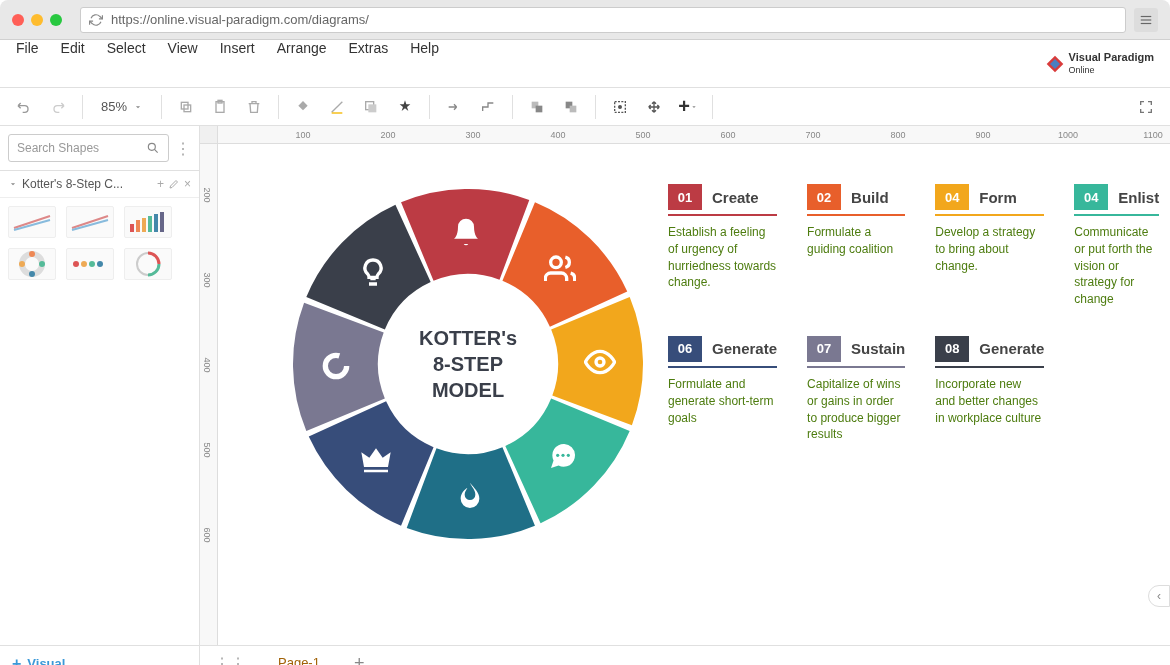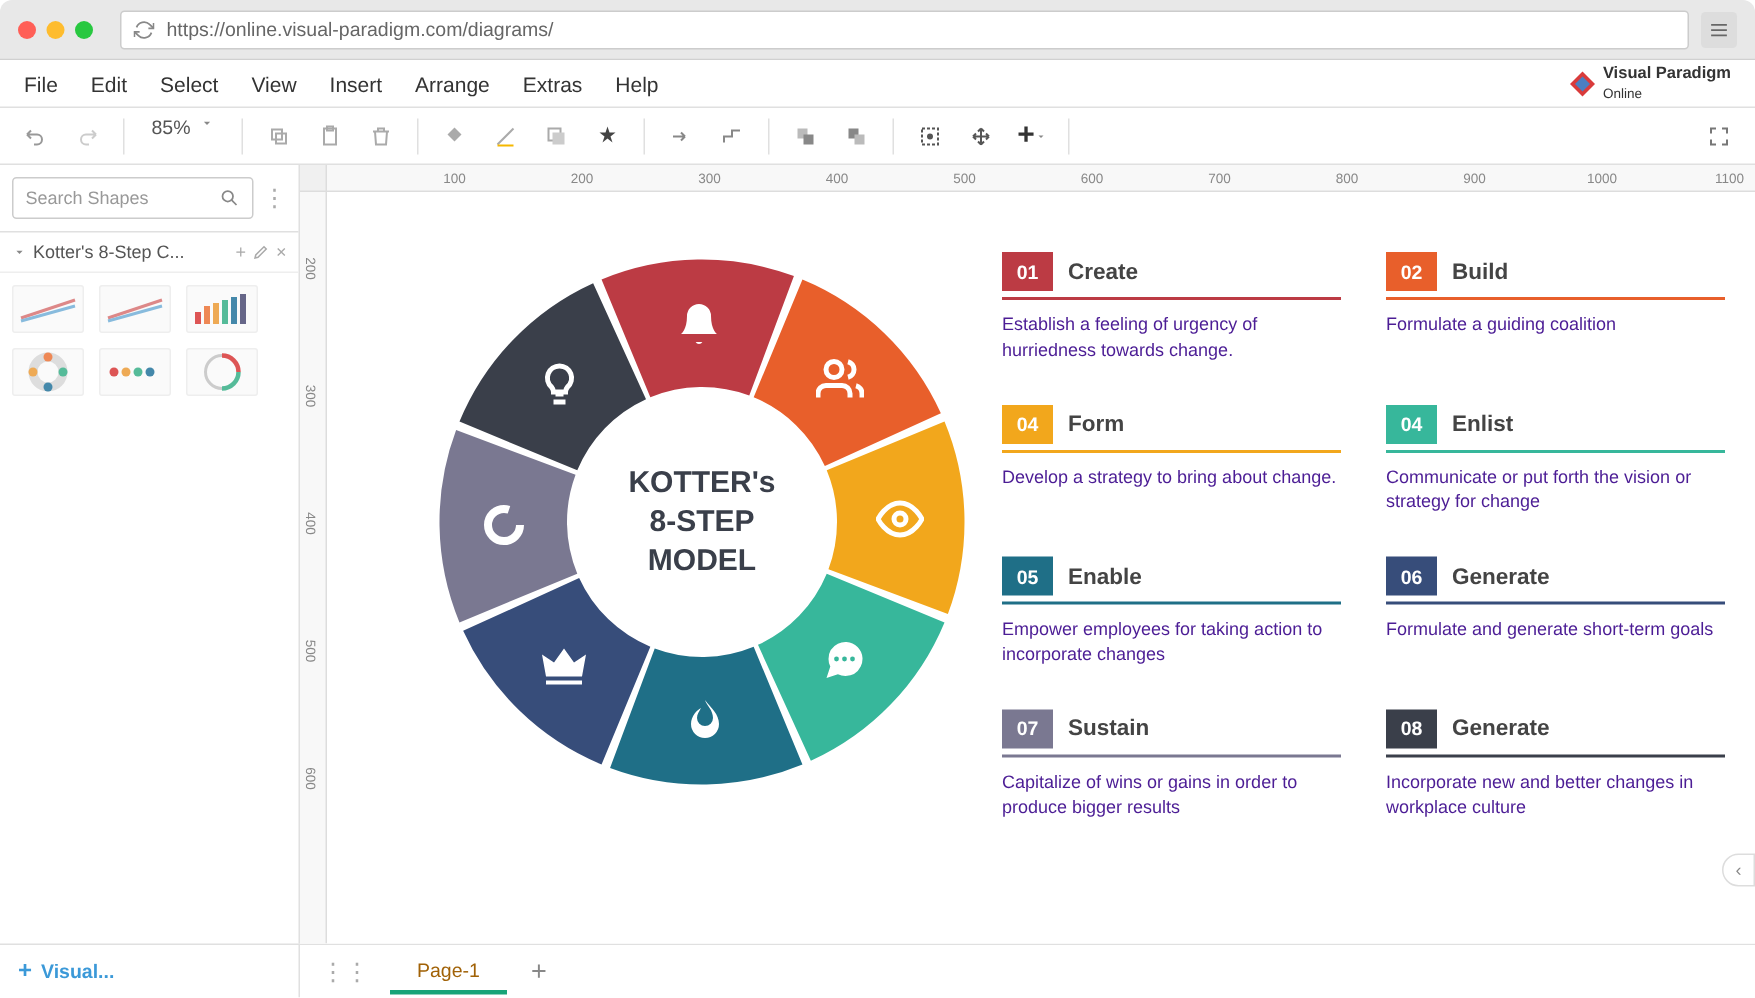--- a/index.html
+++ b/index.html
@@ -4,54 +4,54 @@
 <style>
 *{box-sizing:border-box;margin:0;padding:0;font-family:-apple-system,BlinkMacSystemFont,"Segoe UI",Arial,sans-serif}
 body{width:1170px;height:665px;background:#fff;overflow:hidden;position:relative}
 .titlebar{height:40px;background:#e8e8e8;border-bottom:1px solid #d0d0d0;display:flex;align-items:center;padding:0 12px;gap:8px;border-radius:8px 8px 0 0}
 .traffic{display:flex;gap:7px;margin-right:10px}
 .dot{width:12px;height:12px;border-radius:50%}
 .dot-r{background:#ff5f57}.dot-y{background:#febc2e}.dot-g{background:#28c840}
 .url-bar{flex:1;background:#fff;border:1px solid #ccc;border-radius:3px;height:26px;display:flex;align-items:center;padding:0 8px;gap:8px;color:#666;font-size:13px}
 .reload-icon{color:#888}
 .hamburger{width:24px;height:24px;background:#ddd;border-radius:3px;display:flex;align-items:center;justify-content:center;color:#666}
-.menubar{height:32px;display:flex;align-items:center;padding:12px 16px;gap:22px;font-size:14px;color:#333;border-bottom:1px solid #e0e0e0}
+.menubar{height:48px;display:flex;padding:0 16px;gap:22px;font-size:14px;color:#333;border-bottom:1px solid #e0e0e0}
 .menubar .menu-item{cursor:pointer}
 .logo{margin-left:auto;display:flex;align-items:center;gap:4px;font-size:11px;color:#333}
 .logo-icon{width:20px;height:20px}
 .toolbar{height:38px;display:flex;align-items:center;padding:0 10px;gap:6px;border-bottom:1px solid #e0e0e0}
 .tbtn{width:28px;height:28px;display:flex;align-items:center;justify-content:center;color:#777;cursor:pointer;border-radius:3px}
 .tsep{width:1px;height:24px;background:#e0e0e0;margin:0 4px}
-.zoom-box{display:flex;align-items:flex-start;padding:0 8px;height:28px;font-size:13px;color:#555;gap:6px}
+.zoom-box{display:flex;align-items:center;padding:0 8px;height:28px;font-size:13px;color:#555;gap:6px}
 .main{display:flex;height:calc(100% - 40px - 32px - 38px - 36px)}
 .sidebar{width:200px;border-right:1px solid #e0e0e0;display:flex;flex-direction:column}
 .search-row{display:flex;align-items:center;padding:8px;gap:6px;border-bottom:1px solid #e0e0e0}
 .search-box{flex:1;display:flex;align-items:center;border:1px solid #ccc;border-radius:3px;height:28px;padding:0 8px;font-size:12px;color:#999}
 .search-box span{flex:1}
 .panel-header{display:flex;align-items:center;padding:6px 8px;font-size:12px;color:#555;gap:4px;border-bottom:1px solid #eee}
 .panel-header .title{flex:1;overflow:hidden;text-overflow:ellipsis;white-space:nowrap}
 .shape-grid{display:flex;flex-wrap:wrap;padding:8px;gap:10px}
 .shape-thumb{width:48px;height:32px;background:#fafafa;border:1px solid #eee;border-radius:2px;display:flex;align-items:center;justify-content:center;font-size:8px}
 .canvas-wrap{flex:1;position:relative;overflow:hidden;background:#fff}
 .ruler-h{position:absolute;top:0;left:18px;right:0;height:18px;background:#f8f8f8;border-bottom:1px solid #ddd;font-size:9px;color:#888}
 .ruler-v{position:absolute;top:18px;left:0;bottom:0;width:18px;background:#f8f8f8;border-right:1px solid #ddd}
 .ruler-corner{position:absolute;top:0;left:0;width:18px;height:18px;background:#f0f0f0;border-right:1px solid #ddd;border-bottom:1px solid #ddd}
 .tick-h{position:absolute;top:4px;font-size:9px;color:#888;transform:translateX(-50%)}
 .tick-v{position:absolute;left:2px;font-size:9px;color:#888;writing-mode:vertical-rl;transform:translateY(-50%)}
 .canvas{position:absolute;top:18px;left:18px;right:0;bottom:0;background:#fff}
 .donut{position:absolute;left:70px;top:40px;width:360px;height:360px}
 .donut-center{position:absolute;left:50%;top:50%;transform:translate(-50%,-50%);width:170px;height:170px;border-radius:50%;background:#fff;display:flex;align-items:center;justify-content:center;text-align:center;font-weight:700;font-size:20px;color:#3a3f4a;line-height:1.3}
 .seg-icon{position:absolute;width:36px;height:36px;color:#fff;display:flex;align-items:center;justify-content:center}
-.steps{position:absolute;left:450px;top:40px;right:20px;display:grid;grid-template-columns:1fr 1fr;gap:28px 30px}
+.steps{position:absolute;left:450px;top:40px;right:20px;display:grid;grid-template-columns:1fr 1fr 1fr 1fr;gap:28px 30px}
 .step{}
 .step-head{display:flex;align-items:center;gap:10px;margin-bottom:10px}
 .step-num{width:34px;height:26px;color:#fff;display:flex;align-items:center;justify-content:center;font-size:13px;font-weight:600}
 .step-title{font-size:15px;font-weight:600;color:#444}
 .step-line{height:2px;margin-top:-6px;margin-bottom:8px}
-.step-desc{font-size:12px;color:#4c1d95;line-height:1.4}
+.step-desc{font-size:12px;color:#4d7c0f;line-height:1.4}
 .bottombar{height:36px;border-top:1px solid #e0e0e0;display:flex;align-items:center}
 .bottom-left{width:200px;border-right:1px solid #e0e0e0;height:100%;display:flex;align-items:center;padding:0 12px;color:#3b99d8;font-size:13px;font-weight:600;gap:6px}
 .bottom-tabs{flex:1;display:flex;align-items:center;padding:0 8px;gap:8px}
 .drag-handle{color:#aaa;cursor:move;padding:0 6px}
 .page-tab{padding:6px 18px;color:#a16207;font-size:13px;border-bottom:3px solid #18a478;font-weight:500}
 .add-page{color:#888;padding:0 8px;font-size:18px;cursor:pointer}
 .collapse-btn{position:absolute;right:0;bottom:38px;width:22px;height:22px;border:1px solid #ddd;border-radius:50% 0 0 50%;background:#fff;display:flex;align-items:center;justify-content:center;font-size:12px;color:#888}
 svg{display:block}
 </style>
 </head>
@@ -392,28 +392,20 @@
           <div class="step">
             <div class="step-head">
               <div class="step-num" style="background:#37b79b">04</div>
               <div class="step-title">Enlist</div>
             </div>
             <div class="step-line" style="background:#37b79b"></div>
             <div class="step-desc">Communicate or put forth the vision or strategy for change</div>
           </div>
           <div class="step">
             <div class="step-head">
-              <div class="step-num" style="background:#1f6f87">05</div>
-              <div class="step-title">Enable</div>
-            </div>
-            <div class="step-line" style="background:#1f6f87"></div>
-            <div class="step-desc">Empower employees for taking action to incorporate changes</div>
-          </div>
-          <div class="step">
-            <div class="step-head">
               <div class="step-num" style="background:#374d7a">06</div>
               <div class="step-title">Generate</div>
             </div>
             <div class="step-line" style="background:#374d7a"></div>
             <div class="step-desc">Formulate and generate short-term goals</div>
           </div>
           <div class="step">
             <div class="step-head">
               <div class="step-num" style="background:#7a7891">07</div>
               <div class="step-title">Sustain</div>

